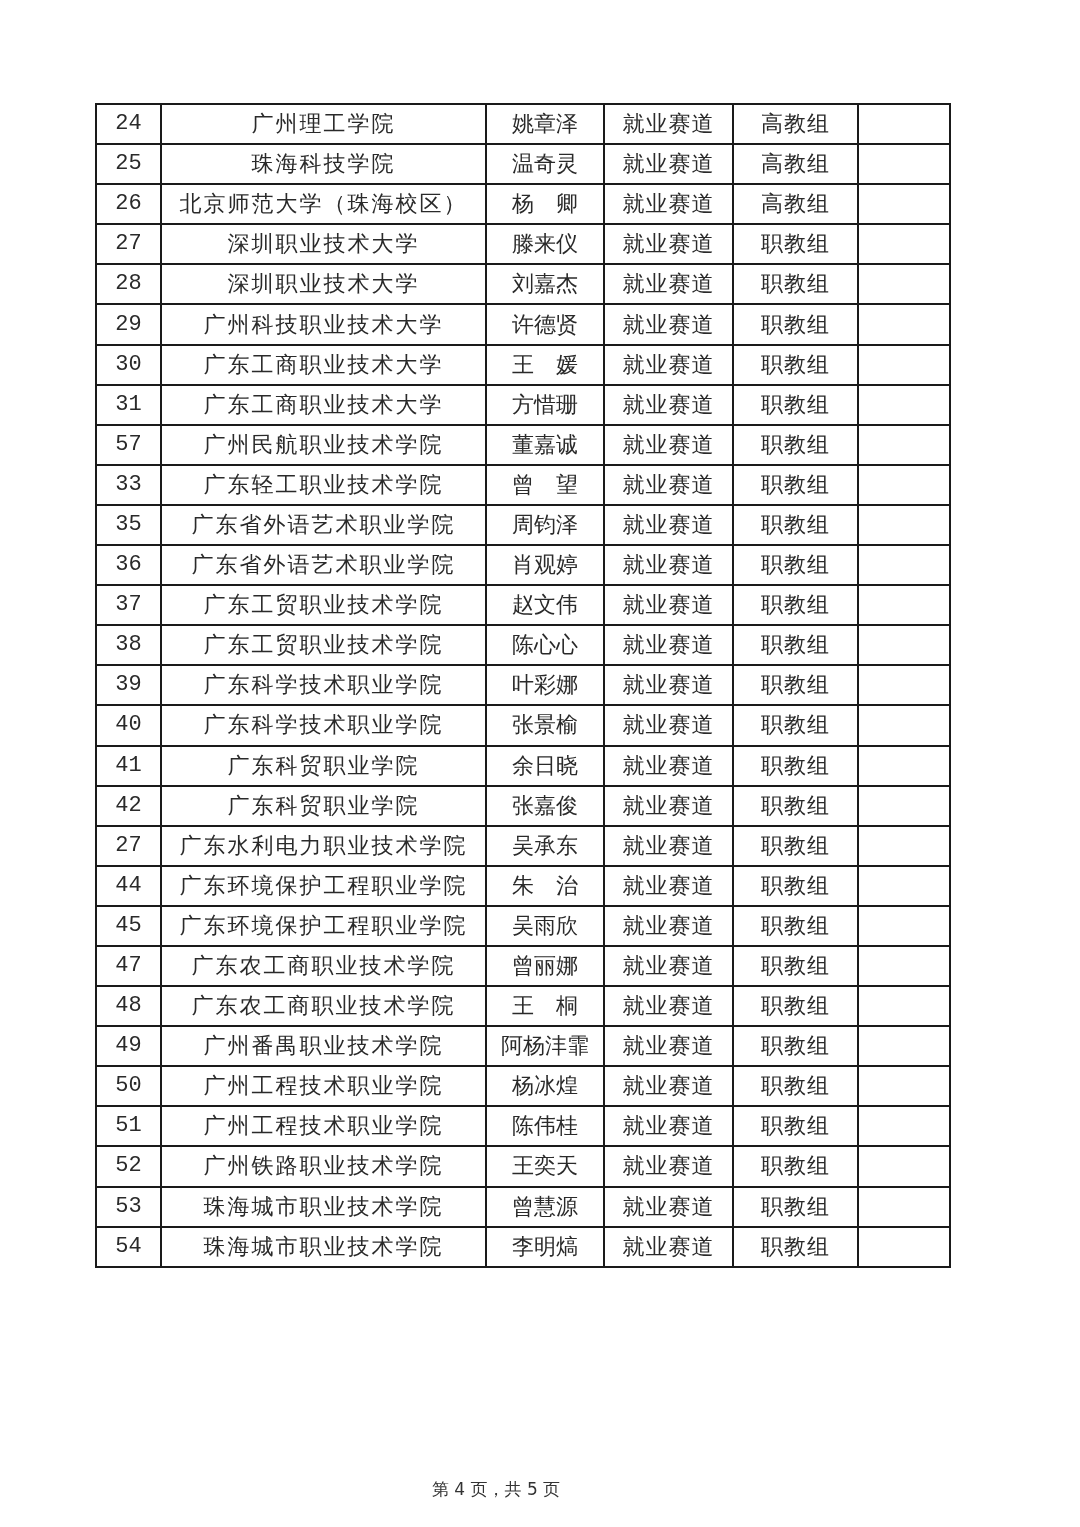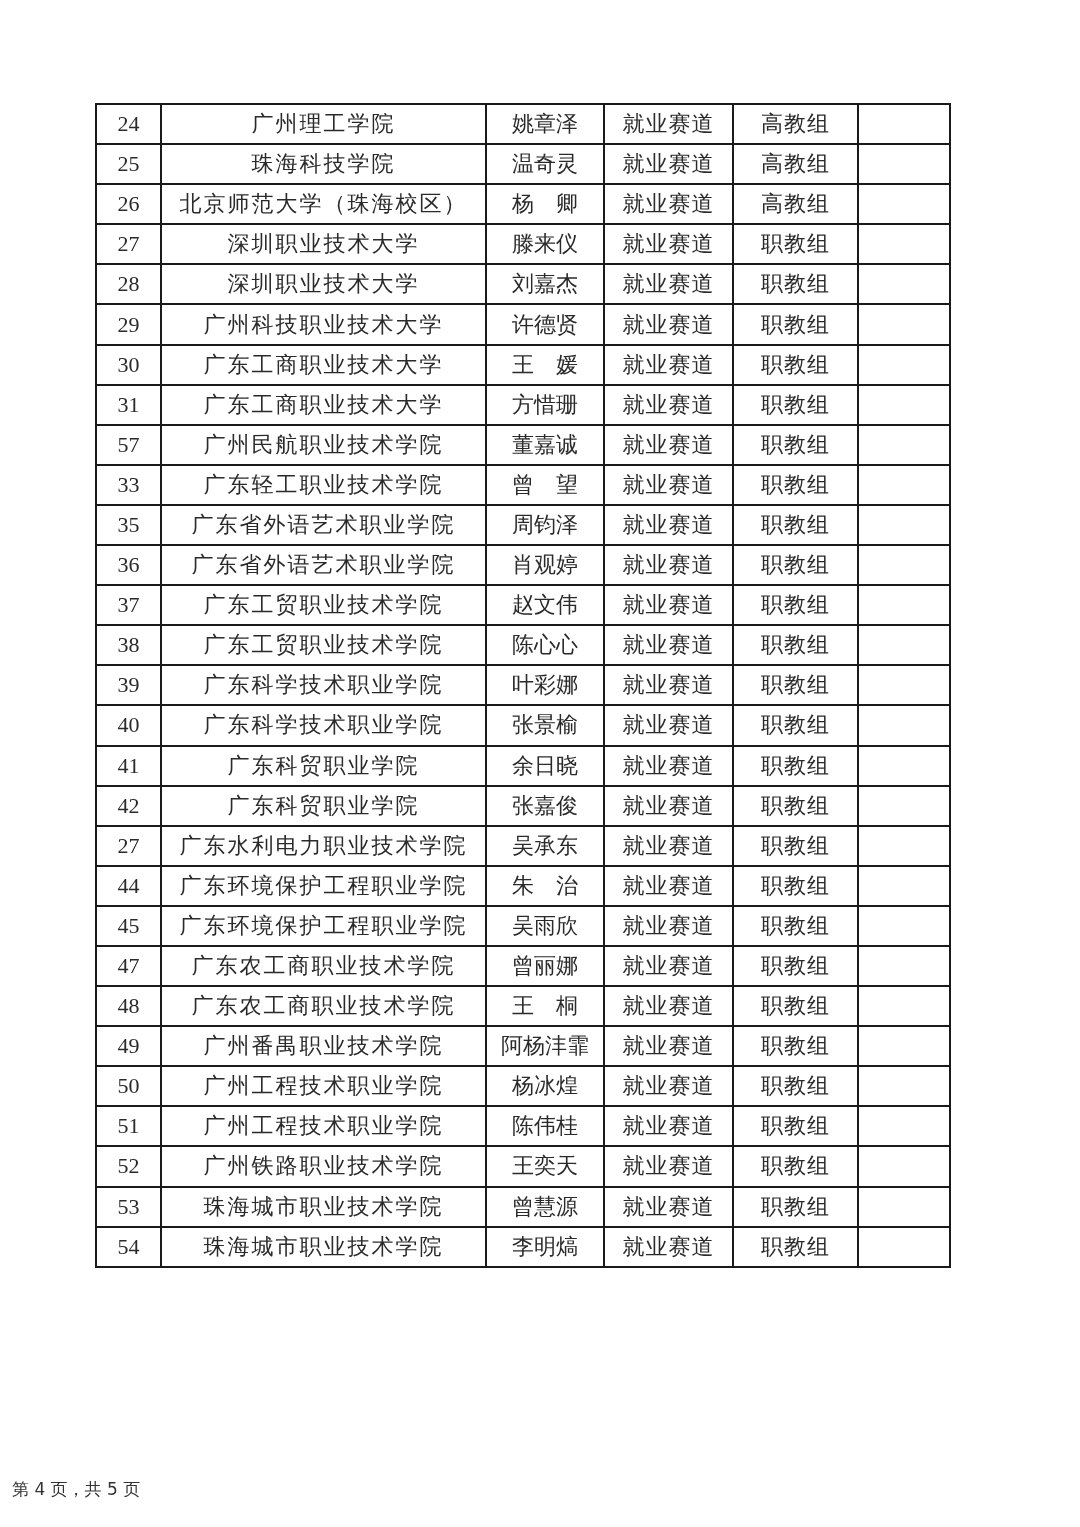--- a/index.html
+++ b/index.html
@@ -4,26 +4,26 @@
 <style>
   html, body { margin: 0; padding: 0; background: #ffffff; }
   body { width: 1080px; height: 1527px; position: relative; overflow: hidden;
          font-family: "DejaVu Serif", "Liberation Serif", serif; color: #222; }
   .page { position: absolute; left: 0; top: 0; width: 1080px; height: 1527px; background: #fff; }
   table.roster { position: absolute; left: 95px; top: 103px; border-collapse: collapse;
                  table-layout: fixed; width: 854px; }
   table.roster td { border: 2px solid #1a1a1a; height: 38.1px; padding: 0; text-align: center;
                     vertical-align: middle; font-size: 22px; line-height: 1; white-space: nowrap;
                     overflow: hidden; color: #2a2a2a; }
-  td.c-no { font-family: Liberation Serif, serif; font-size: 23px; }
+  td.c-no { font-family: Liberation Mono, monospace; font-size: 23px; }
   td.c-school { letter-spacing: 2px; }
   td.c-name { letter-spacing: 0; }
   td.c-track, td.c-group { letter-spacing: 1px; }
-  .footer { position: absolute; left: 0; width: 992px; top: 1478px; text-align: left;
-            font-family: "DejaVu Sans", sans-serif; font-size: 17px; color: #333; margin-left: 12px; }
+  .footer { position: absolute; left: 0; width: 992px; top: 1478px; text-align: center;
+            font-family: "DejaVu Sans", sans-serif; font-size: 17px; color: #333; }
 </style>
 </head>
 <body>
 
 <div class="page">
   <table class="roster">
     <colgroup>
       <col style="width:65px">
       <col style="width:325px">
       <col style="width:118px">

